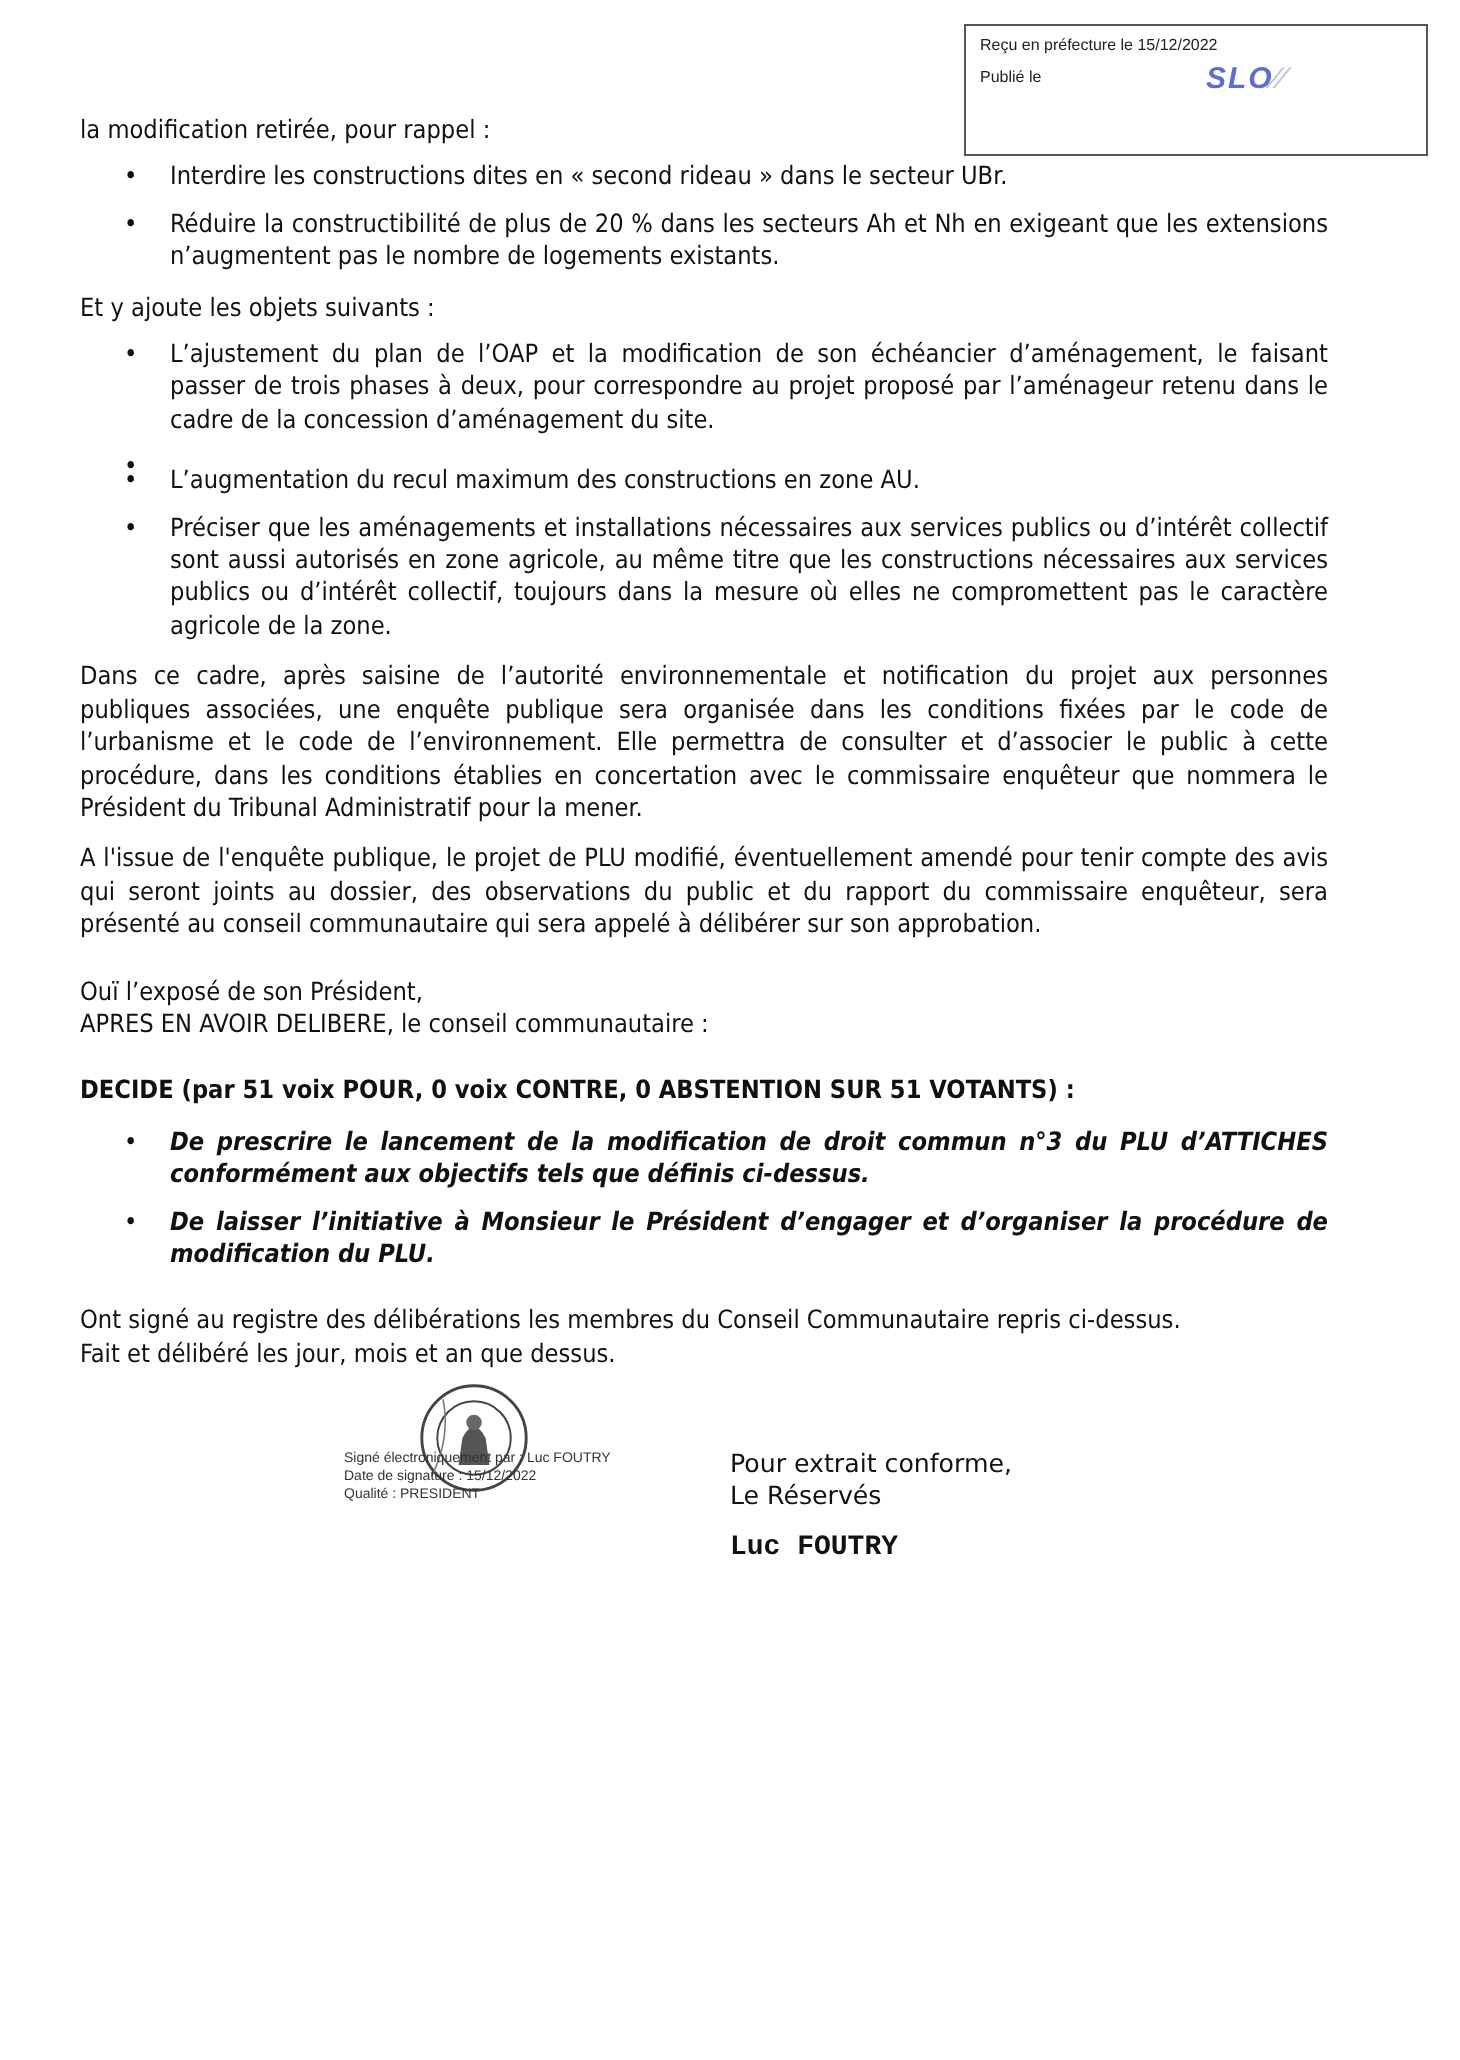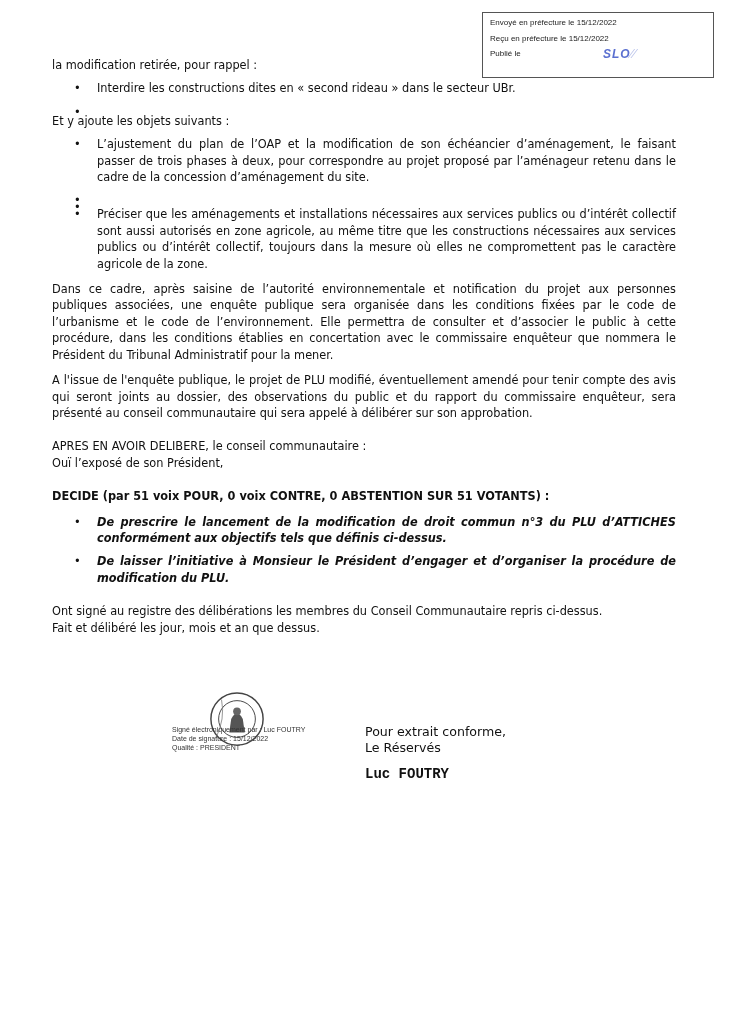--- a/index.html
+++ b/index.html
@@ -9,25 +9,25 @@
   }
   .stamp-box {
     position: absolute; left: 482px; top: 12px; width: 232px; height: 66px;
     border: 1px solid #555; background: #fff; box-sizing: border-box;
     font-family: "Liberation Sans", sans-serif; font-size: 8px; color: #222;
     padding: 2px 0 0 7px; line-height: 15.5px;
   }
   .stamp-box .row { position: relative; white-space: nowrap; }
   .slo-logo {
     position: absolute; left: 113px; top: 1px; font-family: "Liberation Sans", sans-serif;
-    font-style: italic; font-weight: bold; font-size: 12px; letter-spacing: 1px; color: #5a6fd0;
+    font-style: italic; font-weight: bold; font-size: 15px; letter-spacing: 1px; color: #5a6fd0;
   }
   .slo-logo .swoosh { color: #b9c2ea; font-weight: normal; }
   .doc {
-    position: absolute; left: 52px; top: 57px; width: 624px;
+    position: absolute; left: 40px; top: 57px; width: 624px;
     font-family: "DejaVu Sans Condensed", "DejaVu Sans", sans-serif; font-size: 12.6px; line-height: 16.4px;
     font-stretch: condensed;
   }
   .doc p { margin: 0; text-align: justify; }
   .doc ul { list-style: none; margin: 0; padding: 0; }
   .doc li { position: relative; padding-left: 45px; text-align: justify; }
   .doc li .bullet { position: absolute; left: 22px; top: 0; }
   .gap-s { height: 7px; }
   .gap-m { height: 9px; }
   .gap-l { height: 17px; }
@@ -35,55 +35,54 @@
   .italic-bold { font-weight: bold; font-style: italic; }
   .sign-block { position: absolute; left: 172px; top: 725px; font-family: "Liberation Sans", sans-serif; font-size: 7px; line-height: 9px; color: #333; }
   .seal { position: absolute; left: 208px; top: 690px; width: 58px; height: 58px; }
   .president-block { position: absolute; left: 365px; top: 705px; font-family: "DejaVu Sans", sans-serif; font-size: 12.6px; line-height: 16.4px; margin-top: 19px; }
   .president-name { position: absolute; left: 365px; top: 766px; font-family: Liberation Mono, monospace; font-size: 14px; font-weight: bold; }
 </style>
 </head>
 <body>
 
 <div class="stamp-box">
-  <div class="row">Envoyé en préfecture le 15/12/2022</div>
   <div class="row">Reçu en préfecture le 15/12/2022</div>
   <div class="row">
     <span>Publié le</span>
     <span class="slo-logo"><span>SLO</span><span class="swoosh">⁄⁄</span></span>
   </div>
 </div>
 
 <div class="doc">
   <p>la modification retirée, pour rappel :</p>
   <div class="gap-s"></div>
   <ul>
     <li><span class="bullet">•</span><span>Interdire les constructions dites en « second rideau » dans le secteur UBr.</span></li>
     <div class="gap-s"></div>
-    <li><span class="bullet">•</span></li>
+    <li><span class="bullet">•</span><span>Réduire la constructibilité de plus de 20 % dans les secteurs Ah et Nh en exigeant que les extensions n’augmentent pas le nombre de logements existants.</span></li>
   </ul>
   <div class="gap-m"></div>
   <p>Et y ajoute les objets suivants :</p>
   <div class="gap-s"></div>
   <ul>
     <li><span class="bullet">•</span><span>L’ajustement du plan de l’OAP et la modification de son échéancier d’aménagement, le faisant passer de trois phases à deux, pour correspondre au projet proposé par l’aménageur retenu dans le cadre de la concession d’aménagement du site.</span></li>
     <div class="gap-s"></div>
     <li><span class="bullet">•</span></li>
     <div class="gap-s"></div>
-    <li><span class="bullet">•</span></li>
+    <li><span class="bullet">•</span><span>L’augmentation du recul maximum des constructions en zone AU.</span></li>
     <div class="gap-s"></div>
     <li><span class="bullet">•</span><span>Préciser que les aménagements et installations nécessaires aux services publics ou d’intérêt collectif sont aussi autorisés en zone agricole, au même titre que les constructions nécessaires aux services publics ou d’intérêt collectif, toujours dans la mesure où elles ne compromettent pas le caractère agricole de la zone.</span></li>
   </ul>
   <div class="gap-m"></div>
   <p>Dans ce cadre, après saisine de l’autorité environnementale et notification du projet aux personnes publiques associées, une enquête publique sera organisée dans les conditions fixées par le code de l’urbanisme et le code de l’environnement. Elle permettra de consulter et d’associer le public à cette procédure, dans les conditions établies en concertation avec le commissaire enquêteur que nommera le Président du Tribunal Administratif pour la mener.</p>
   <div class="gap-m"></div>
   <p>A l'issue de l'enquête publique, le projet de PLU modifié, éventuellement amendé pour tenir compte des avis qui seront joints au dossier, des observations du public et du rapport du commissaire enquêteur, sera présenté au conseil communautaire qui sera appelé à délibérer sur son approbation.</p>
   <div class="gap-l"></div>
+  <p>Ouï l’exposé de son Président,</p>
   <p>APRES EN AVOIR DELIBERE, le conseil communautaire :</p>
-  <p>Ouï l’exposé de son Président,</p>
   <div class="gap-l"></div>
   <p class="bold">DECIDE (par 51 voix POUR, 0 voix CONTRE, 0 ABSTENTION SUR 51 VOTANTS) :</p>
   <div class="gap-m"></div>
   <ul>
     <li class="italic-bold"><span class="bullet" style="font-style:normal;font-weight:normal">•</span><span>De prescrire le lancement de la modification de droit commun n°3 du PLU d’ATTICHES conformément aux objectifs tels que définis ci-dessus.</span></li>
     <div class="gap-s"></div>
     <li class="italic-bold"><span class="bullet" style="font-style:normal;font-weight:normal">•</span><span>De laisser l’initiative à Monsieur le Président d’engager et d’organiser la procédure de modification du PLU.</span></li>
   </ul>
   <div class="gap-l"></div>
   <p>Ont signé au registre des délibérations les membres du Conseil Communautaire repris ci-dessus.</p>

